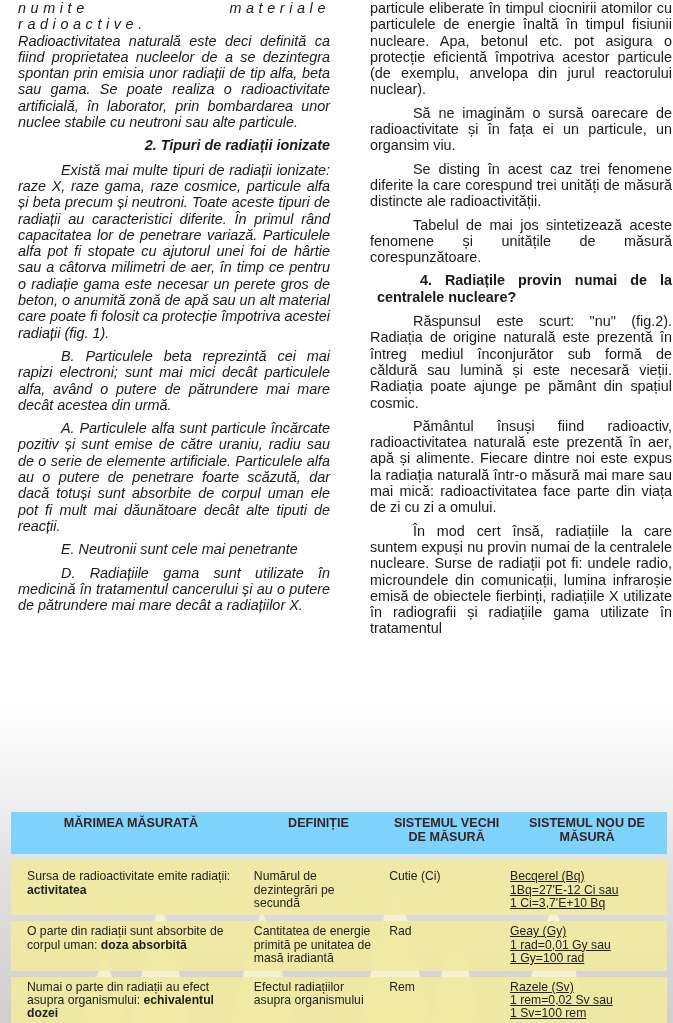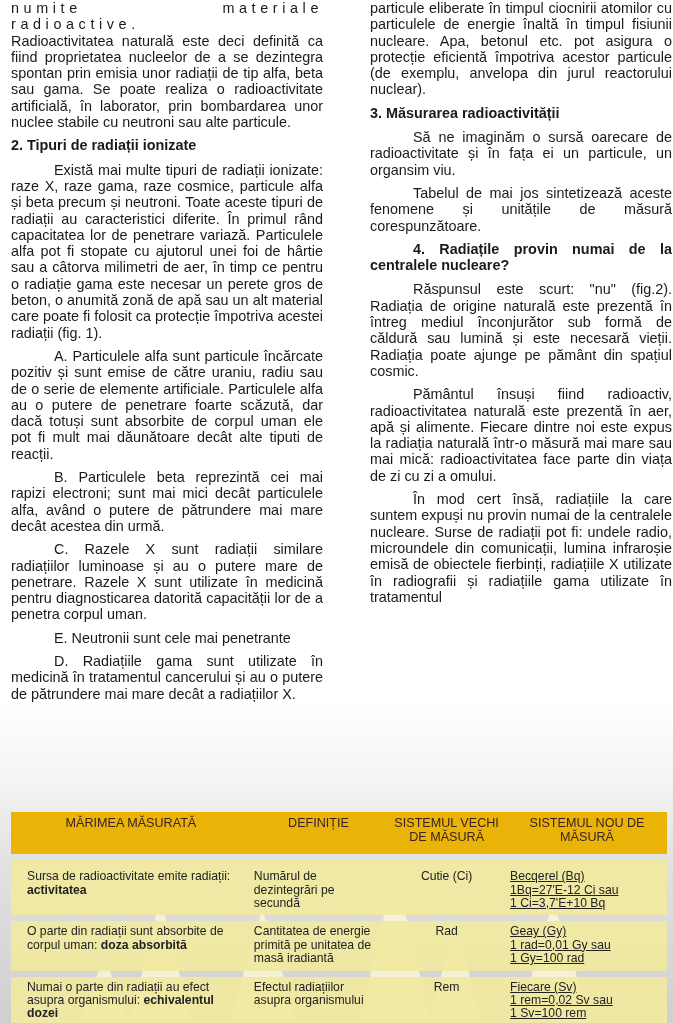--- a/index.html
+++ b/index.html
@@ -7,52 +7,52 @@
     width: 673px; height: 1023px; overflow: hidden; position: relative;
     background: linear-gradient(to bottom, #ffffff 0px, #ffffff 700px, #f4f4f4 780px, #e2e2e2 860px, #cfcfcf 1023px);
     font-family: "Liberation Sans", sans-serif;
     color: #1a1a1a;
   }
   .col {
     position: absolute; top: 0;
     font-size: 14.4px; line-height: 16.3px;
     text-align: justify;
   }
-  .col.left { left: 11px; width: 312px; }
+  .col.left { left: 18px; width: 312px; font-style: italic; }
   .col.right { left: 370px; width: 302px; }
   .col p { margin: 0 0 7px 0; }
   .col p.indent { text-indent: 43px; }
   .col p.first-spaced { letter-spacing: 4.6px; margin: 0; }
   .col h3 { margin: 6px 0 8px 0; font-size: 14.4px; font-weight: bold; line-height: 16.3px; }
-  .col h3.center { text-align: left; }
-  .col h3.indent { text-indent: 43px; text-align: justify; }
+  .col h3.center { text-align: right; }
+  .col h3.indent { text-indent: 43px; text-align: justify; margin-left: 7px; }
 
   .table-wrap {
     position: absolute; left: 11px; top: 812px; width: 656px;
   }
   .trees {
     position: absolute; left: 0; top: 880px; width: 673px; height: 143px; pointer-events: none;
   }
   table.units {
     position: relative; border-collapse: separate; border-spacing: 0 6px; width: 656px;
     font-size: 12.2px; line-height: 13.4px; margin-top: -6px;
   }
   table.units th {
-    background: #eab308; color: #3b2222; font-weight: normal; font-size: 12.6px; line-height: 13.6px;
+    background: #7dd3fc; color: #3b2222; font-weight: bold; font-size: 12.6px; line-height: 13.6px;
     text-align: center; vertical-align: top; padding: 5px 4px 10px 4px; height: 22px;
   }
   table.units td {
     background: rgba(240, 234, 160, 0.93); color: #222; vertical-align: top;
     padding: 4px 3px 5px 3px;
     margin-top: 8px;
   }
   table.units tr.r1 td { padding-top: 10px; height: 35px; }
   table.units td.c1 { padding-left: 16px; width: 215px; }
   table.units td.c2 { width: 126px; }
-  table.units td.c3 { width: 112px; text-align: center; }
+  table.units td.c3 { width: 112px; }
   table.units td.c4 { width: 150px; text-decoration: underline; }
   b { font-weight: bold; }
 </style>
 </head>
 <body>
 
 <svg class="trees" viewBox="0 0 673 143" preserveAspectRatio="none">
   <g fill="#fbf6d8" opacity="0.85">
     <polygon points="130,143 150,60 160,20 172,60 190,143"></polygon>
     <polygon points="230,143 250,70 262,30 276,70 296,143"></polygon>
@@ -61,31 +61,30 @@
     <polygon points="520,143 540,60 553,25 568,60 588,143"></polygon>
     <polygon points="80,143 95,100 104,80 114,100 128,143"></polygon>
   </g>
 </svg>
 
 <div class="col left">
   <p class="first-spaced">numite materiale radioactive.</p>
   <p>Radioactivitatea naturală este deci definită ca fiind proprietatea nucleelor de a se dezintegra spontan prin emisia unor radiații de tip alfa, beta sau gama. Se poate realiza o radioactivitate artificială, în laborator, prin bombardarea unor nuclee stabile cu neutroni sau alte particule.</p>
   <h3 class="center">2. Tipuri de radiații ionizate</h3>
   <p class="indent">Există mai multe tipuri de radiații ionizate: raze X, raze gama, raze cosmice, particule alfa și beta precum și neutroni. Toate aceste tipuri de radiații au caracteristici diferite. În primul rând capacitatea lor de penetrare variază. Particulele alfa pot fi stopate cu ajutorul unei foi de hârtie sau a câtorva milimetri de aer, în timp ce pentru o radiație gama este necesar un perete gros de beton, o anumită zonă de apă sau un alt material care poate fi folosit ca protecție împotriva acestei radiații (fig. 1).</p>
+  <p class="indent">B. Particulele beta reprezintă cei mai rapizi electroni; sunt mai mici decât particulele alfa, având o putere de pătrundere mai mare decât acestea din urmă.</p>
   <p class="indent">A. Particulele alfa sunt particule încărcate pozitiv și sunt emise de către uraniu, radiu sau de o serie de elemente artificiale. Particulele alfa au o putere de penetrare foarte scăzută, dar dacă totuși sunt absorbite de corpul uman ele pot fi mult mai dăunătoare decât alte tiputi de reacții.</p>
-  <p class="indent">B. Particulele beta reprezintă cei mai rapizi electroni; sunt mai mici decât particulele alfa, având o putere de pătrundere mai mare decât acestea din urmă.</p>
-  <p class="indent">C. Razele X sunt radiații similare radiațiilor luminoase și au o putere mare de penetrare. Razele X sunt utilizate în medicină pentru diagnosticarea datorită capacității lor de a penetra corpul uman.</p>
   <p class="indent">E. Neutronii sunt cele mai penetrante</p>
   <p class="indent">D. Radiațiile gama sunt utilizate în medicină în tratamentul cancerului și au o putere de pătrundere mai mare decât a radiațiilor X.</p>
 </div>
 
 <div class="col right">
   <p>particule eliberate în timpul ciocnirii atomilor cu particulele de energie înaltă în timpul fisiunii nucleare. Apa, betonul etc. pot asigura o protecție eficientă împotriva acestor particule (de exemplu, anvelopa din jurul reactorului nuclear).</p>
-  <h3 class="center">3. Măsurarea radioactivității</h3>
   <p class="indent">Să ne imaginăm o sursă oarecare de radioactivitate și în fața ei un particule, un organsim viu.</p>
+  <p class="indent">Se disting în acest caz trei fenomene diferite la care corespund trei unități de măsură distincte ale radioactivității.</p>
   <p class="indent">Tabelul de mai jos sintetizează aceste fenomene și unitățile de măsură corespunzătoare.</p>
   <h3 class="indent">4. Radiațile provin numai de la centralele nucleare?</h3>
   <p class="indent">Răspunsul este scurt: "nu" (fig.2). Radiația de origine naturală este prezentă în întreg mediul înconjurător sub formă de căldură sau lumină și este necesară vieții. Radiația poate ajunge pe pământ din spațiul cosmic.</p>
   <p class="indent">Pământul însuși fiind radioactiv, radioactivitatea naturală este prezentă în aer, apă și alimente. Fiecare dintre noi este expus la radiația naturală într-o măsură mai mare sau mai mică: radioactivitatea face parte din viața de zi cu zi a omului.</p>
   <p class="indent">În mod cert însă, radiațiile la care suntem expuși nu provin numai de la centralele nucleare. Surse de radiații pot fi: undele radio, microundele din comunicații, lumina infraroșie emisă de obiectele fierbinți, radiațiile X utilizate în radiografii și radiațiile gama utilizate în tratamentul</p>
 </div>
 
 <div class="table-wrap">
   <table class="units">
     <thead>
@@ -115,20 +114,20 @@
             <div>Geay (Gy)</div>
             <div>1 rad=0,01 Gy sau</div>
             <div>1 Gy=100 rad</div>
           </td>
       </tr>
       <tr>
         <td class="c1"><span>Numai o parte din radiații au efect asupra organismului: </span><b>echivalentul dozei</b></td>
         <td class="c2">Efectul radiațiilor asupra organismului</td>
         <td class="c3">Rem</td>
         <td class="c4">
-            <div>Fiecare (Sv)</div>
+            <div>Razele (Sv)</div>
             <div>1 rem=0,02 Sv sau</div>
             <div>1 Sv=100 rem</div>
           </td>
       </tr>
     </tbody>
   </table>
 </div>
 
 </body></html>

